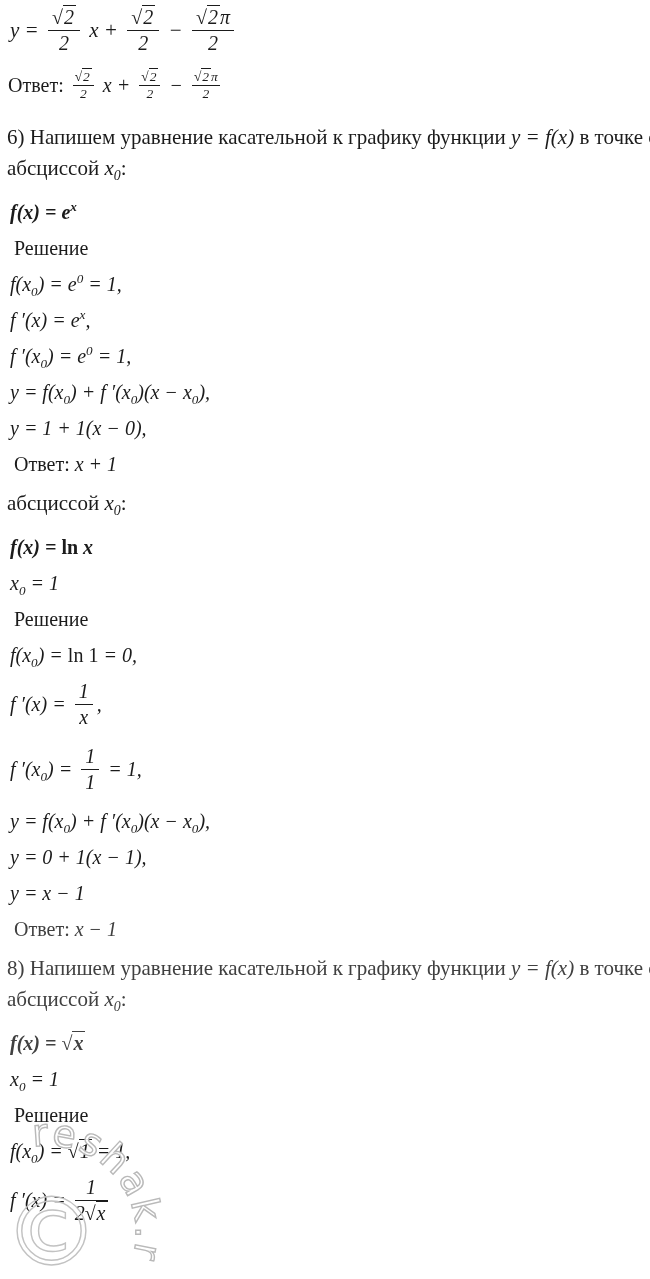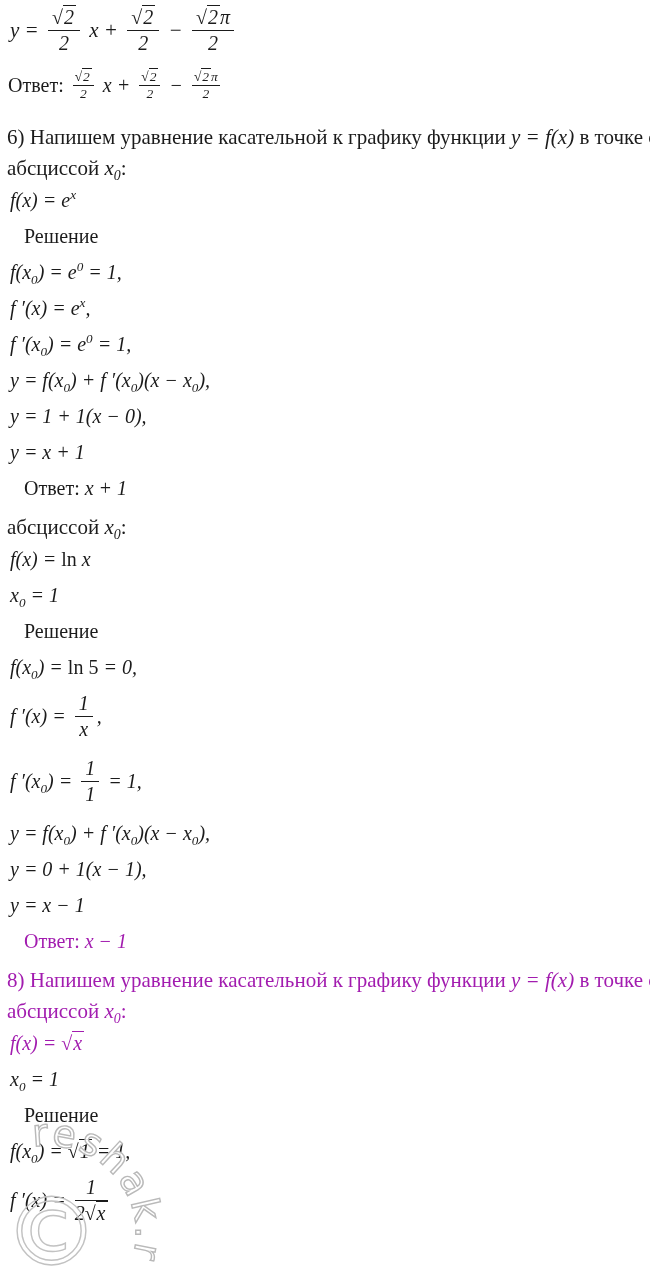--- a/index.html
+++ b/index.html
@@ -18,28 +18,28 @@
     line-height:23px;
     margin:0 0 13px 4px;
     min-height:23px;
     white-space:nowrap;
   }
   .line.heading{
     font-size:21px;
     line-height:29px;
     margin:0 0 2px 1px;
   }
-  .heading + .line:not(.heading){margin-top:6px;}
-  .line.plain{margin-left:18px;font-family:Liberation Serif, serif;}
+  .heading + .line:not(.heading){margin-top:18px;font-weight:bold;}
+  .line.plain{margin-left:8px;font-family:Liberation Serif, serif;}
   .line.display{font-size:21px;margin-bottom:12px;}
   .line.display .frac{font-size:20px;}
   .line.answer{margin-bottom:18px;margin-left:2px;}
   .line.answer .frac{font-size:13.5px;line-height:1.1;}
   .line.answer .frac .num{border-bottom-width:1.2px;padding:0 2px 0;}
-  .line.faded{color:#a21caf;}
+  .line.faded{color:#404040;}
   .m{font-style:italic;}
   .txt{font-style:normal;}
   .sup{font-size:66%;vertical-align:super;font-style:italic;line-height:0;}
   .sub{font-size:66%;vertical-align:sub;font-style:italic;line-height:0;}
   .frac{
     display:inline-block;
     vertical-align:middle;
     text-align:center;
     margin:0 4px 3px;
     line-height:1.15;
@@ -62,29 +62,28 @@
     <div class="block">
       <div class="line heading"><span class="txt">6) Напишем уравнение касательной к графику функции </span><span class="m">y = f(x)</span><span class="txt"> в точке с</span></div>
       <div class="line heading"><span class="txt">абсциссой </span><span class="m">x</span><span class="sub">0</span><span class="txt">:</span></div>
       <div class="line"><span class="m">f(x) = e</span><span class="sup">x</span></div>
       <div class="line plain"><span class="txt">Решение</span></div>
       <div class="line"><span class="m">f(x</span><span class="sub">0</span><span class="m">) = e</span><span class="sup">0</span><span class="m"> = 1,</span></div>
       <div class="line"><span class="m">f ′(x) = e</span><span class="sup">x</span><span class="m">,</span></div>
       <div class="line"><span class="m">f ′(x</span><span class="sub">0</span><span class="m">) = e</span><span class="sup">0</span><span class="m"> = 1,</span></div>
       <div class="line"><span class="m">y = f(x</span><span class="sub">0</span><span class="m">) + f ′(x</span><span class="sub">0</span><span class="m">)(x − x</span><span class="sub">0</span><span class="m">),</span></div>
       <div class="line"><span class="m">y = 1 + 1(x − 0),</span></div>
-      <div class="line"><span class="m">y = x + 1</span></div>
       <div class="line plain"><span class="txt">Ответ: </span><span class="m">x + 1</span></div>
     </div>
     <div class="block">
       <div class="line heading"><span class="txt">абсциссой </span><span class="m">x</span><span class="sub">0</span><span class="txt">:</span></div>
       <div class="line"><span class="m">f(x) = </span><span class="txt">ln </span><span class="m">x</span></div>
       <div class="line"><span class="m">x</span><span class="sub">0</span><span class="m"> = 1</span></div>
       <div class="line plain"><span class="txt">Решение</span></div>
-      <div class="line"><span class="m">f(x</span><span class="sub">0</span><span class="m">) = </span><span class="txt">ln 5 </span><span class="m"> = 0,</span></div>
+      <div class="line"><span class="m">f(x</span><span class="sub">0</span><span class="m">) = </span><span class="txt">ln 1 </span><span class="m"> = 0,</span></div>
       <div class="line frac-line"><span class="m">f ′(x) = </span><span class="frac"><span class="num"><span class="m">1</span></span><span class="den"><span class="m">x</span></span></span><span class="m">,</span></div>
       <div class="line frac-line"><span class="m">f ′(x</span><span class="sub">0</span><span class="m">) = </span><span class="frac"><span class="num"><span class="m">1</span></span><span class="den"><span class="m">1</span></span></span><span class="m"> = 1,</span></div>
       <div class="line"><span class="m">y = f(x</span><span class="sub">0</span><span class="m">) + f ′(x</span><span class="sub">0</span><span class="m">)(x − x</span><span class="sub">0</span><span class="m">),</span></div>
       <div class="line"><span class="m">y = 0 + 1(x − 1),</span></div>
       <div class="line"><span class="m">y = x − 1</span></div>
       <div class="line plain faded"><span class="txt">Ответ: </span><span class="m">x − 1</span></div>
     </div>
     <div class="block">
       <div class="line heading faded"><span class="txt">8) Напишем уравнение касательной к графику функции </span><span class="m">y = f(x)</span><span class="txt"> в точке с</span></div>
       <div class="line heading faded"><span class="txt">абсциссой </span><span class="m">x</span><span class="sub">0</span><span class="txt">:</span></div>

